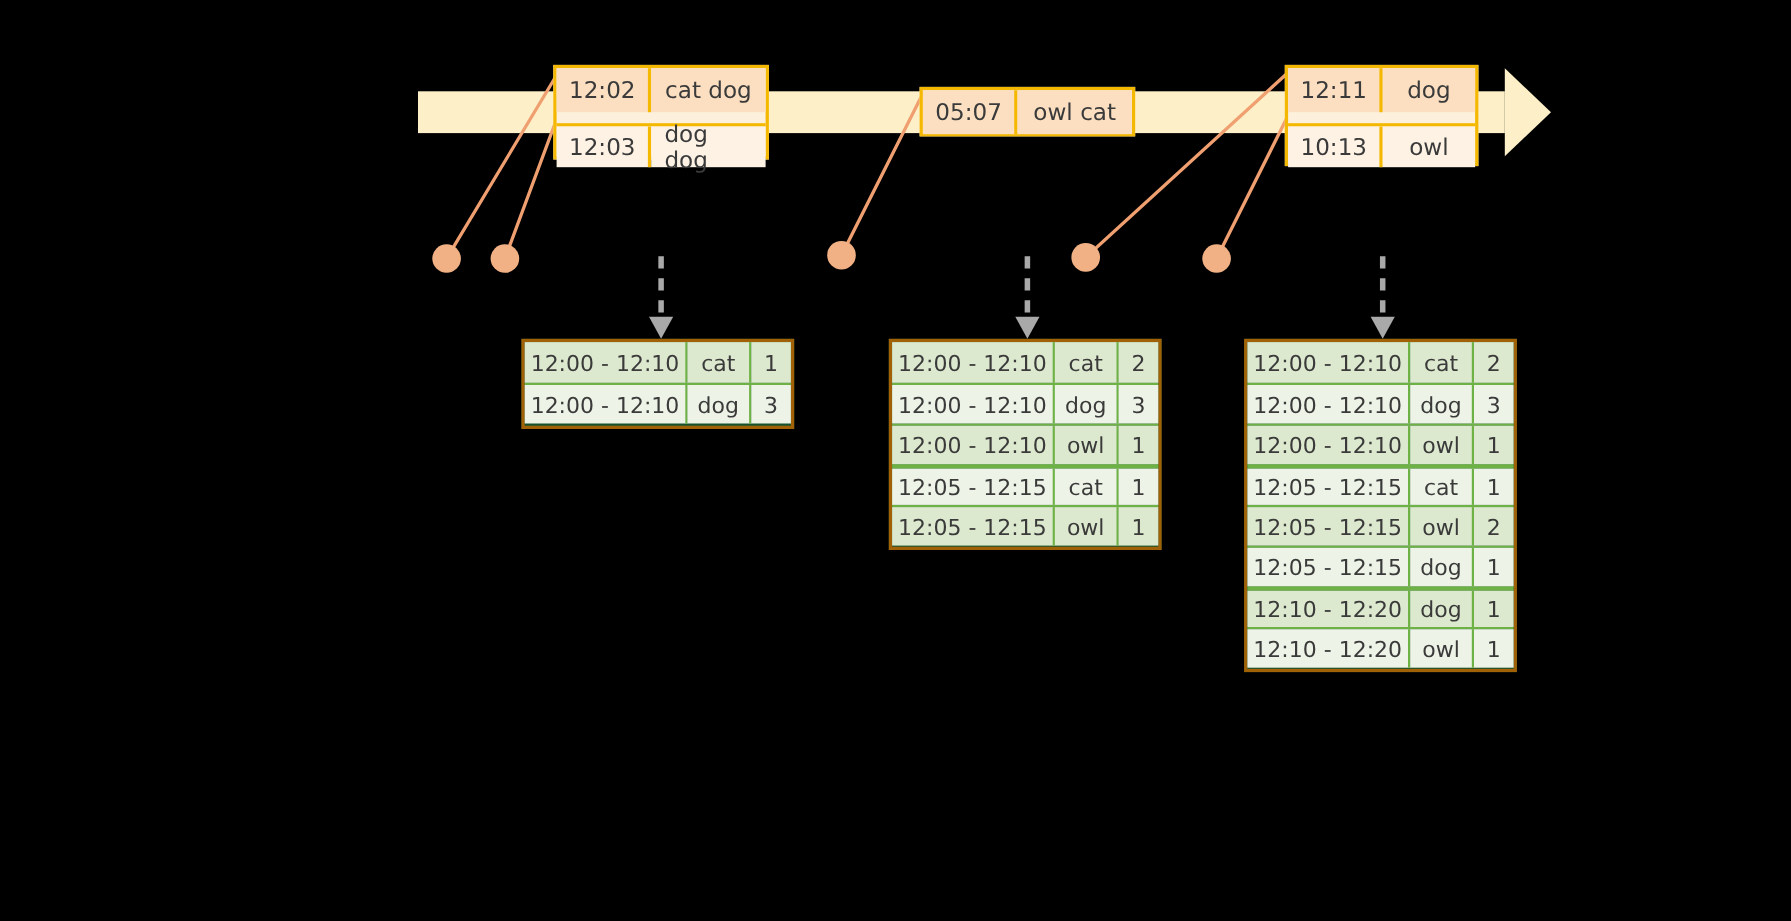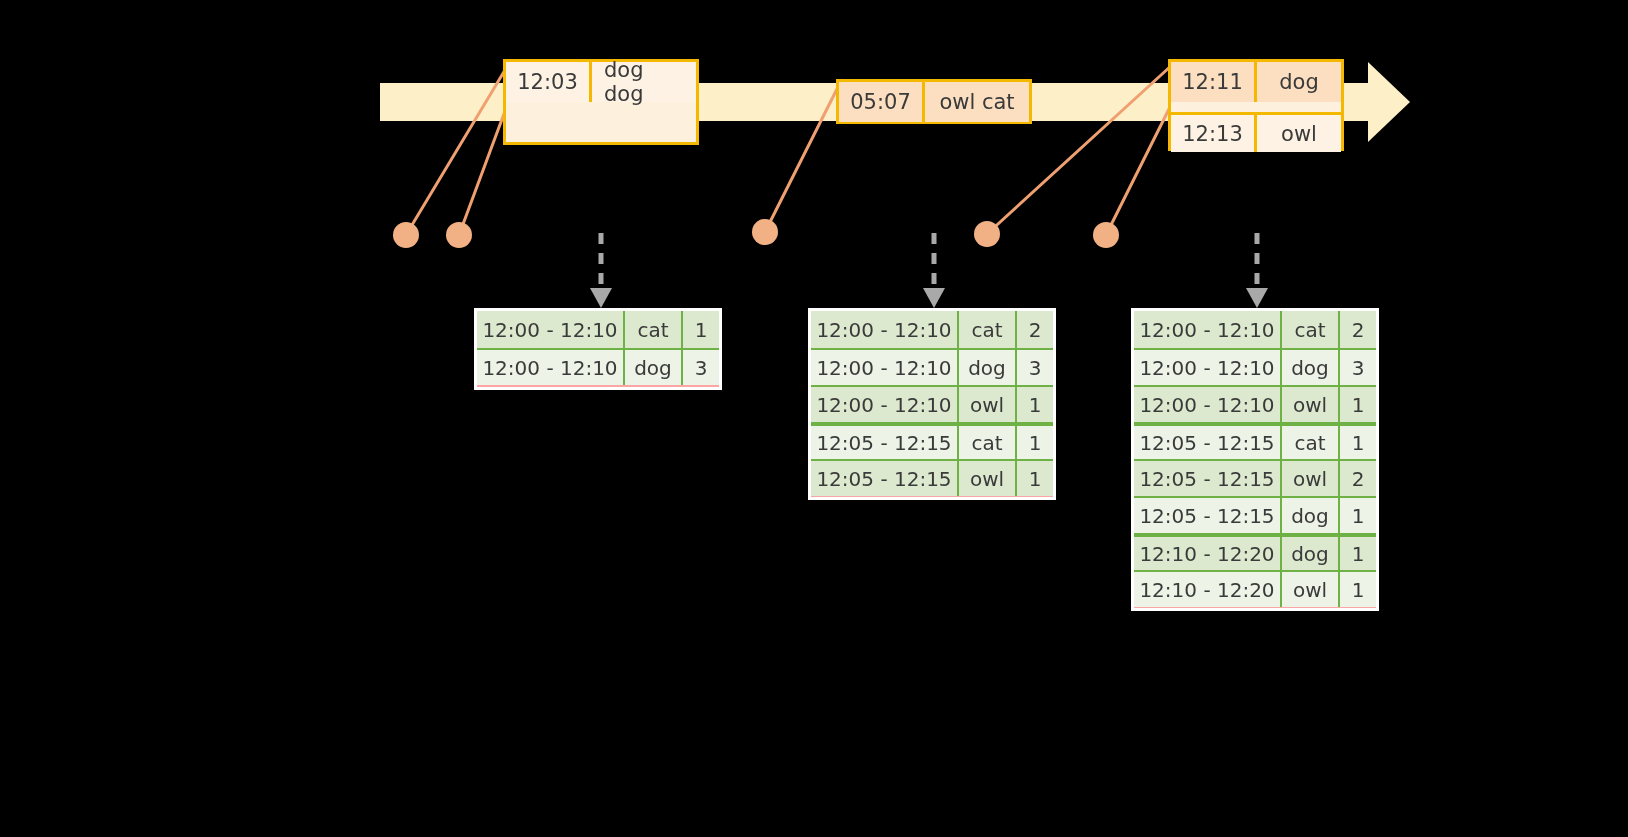--- a/index.html
+++ b/index.html
@@ -61,23 +61,23 @@
     align-items: center;
     justify-content: center;
     font-size: 21px;
     color: #3A3A3A;
     padding: 0 12px;
   }
 
   
   .result-table {
     position: absolute;
-    border: 3px solid #ffffff;
-    box-sizing: border-box;
-    background: #fca5a5;
+    border: 3px solid #a16207;
+    box-sizing: border-box;
+    background: #14532d;
   }
   .res-row {
     display: flex;
     height: 37px;
     box-sizing: border-box;
   }
   .res-row + .res-row {
     border-top: 2px solid #6EB245;
   }
   .res-row.group-end + .res-row {
@@ -138,40 +138,44 @@
           <polygon points="923,288 945,288 934,308" fill="#A9A9A9"></polygon>
         </g>
         <g>
           <line x1="1257" y1="233" x2="1257" y2="290" stroke="#A9A9A9" stroke-width="5" stroke-dasharray="11 9"></line>
           <polygon points="1246,288 1268,288 1257,308" fill="#A9A9A9"></polygon>
         </g>
       </g>
   </svg>
 
   <div class="event-box" style="left:503px; top:59px; width:196px; height:86px;">
+    <div class="event-row shade-dark">
+      <div class="event-cell event-time">12:02</div>
+      <div class="event-cell event-words">cat dog</div>
+    </div>
     <div class="event-row shade-light">
       <div class="event-cell event-time">12:03</div>
       <div class="event-cell event-words">dog dog</div>
     </div>
   </div>
 
   <div class="event-box" style="left:836px; top:79px; width:196px; height:45px;">
     <div class="event-row shade-dark">
       <div class="event-cell event-time">05:07</div>
       <div class="event-cell event-words">owl cat</div>
     </div>
   </div>
 
   <div class="event-box" style="left:1168px; top:59px; width:176px; height:92px;">
     <div class="event-row shade-dark">
       <div class="event-cell event-time">12:11</div>
       <div class="event-cell event-words">dog</div>
     </div>
     <div class="event-row shade-light">
-      <div class="event-cell event-time">12:13</div>
+      <div class="event-cell event-time">10:13</div>
       <div class="event-cell event-words">owl</div>
     </div>
   </div>
 
   <div class="result-table" id="result-table-1" style="left:474px; top:308px; width:248px; height:82px;">
       <div class="res-row shade-dark">
         <div class="res-cell res-window" style="width: 148px;">12:00 - 12:10</div>
         <div class="res-cell res-animal" style="width: 58px;">cat</div>
         <div class="res-cell res-count" style="flex: 1 1 0%;">1</div>
       </div>

